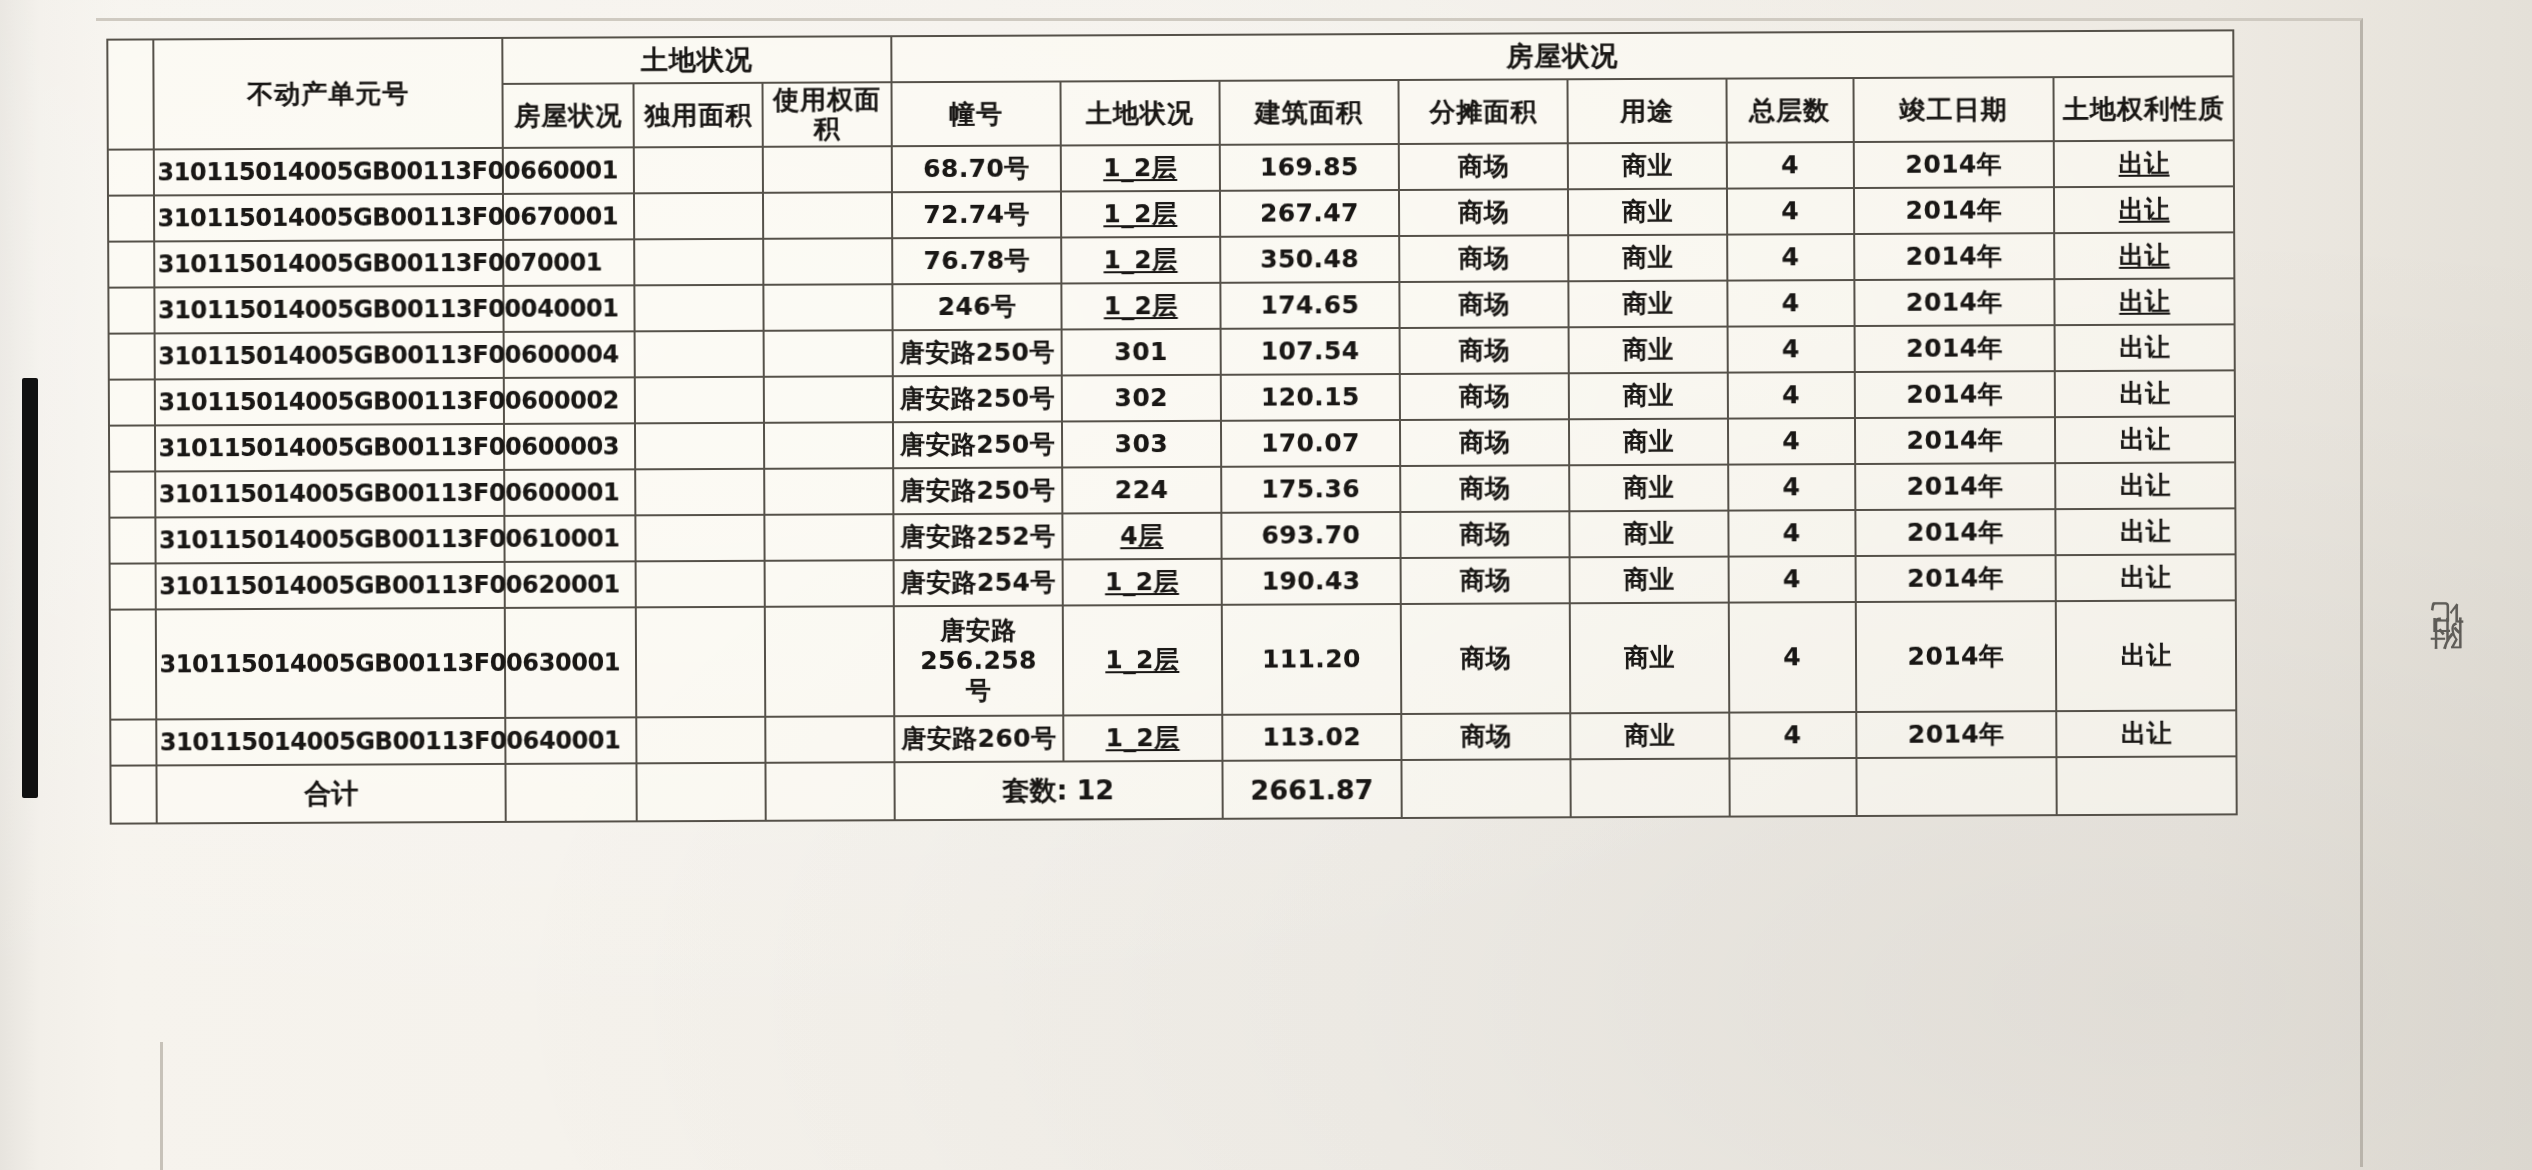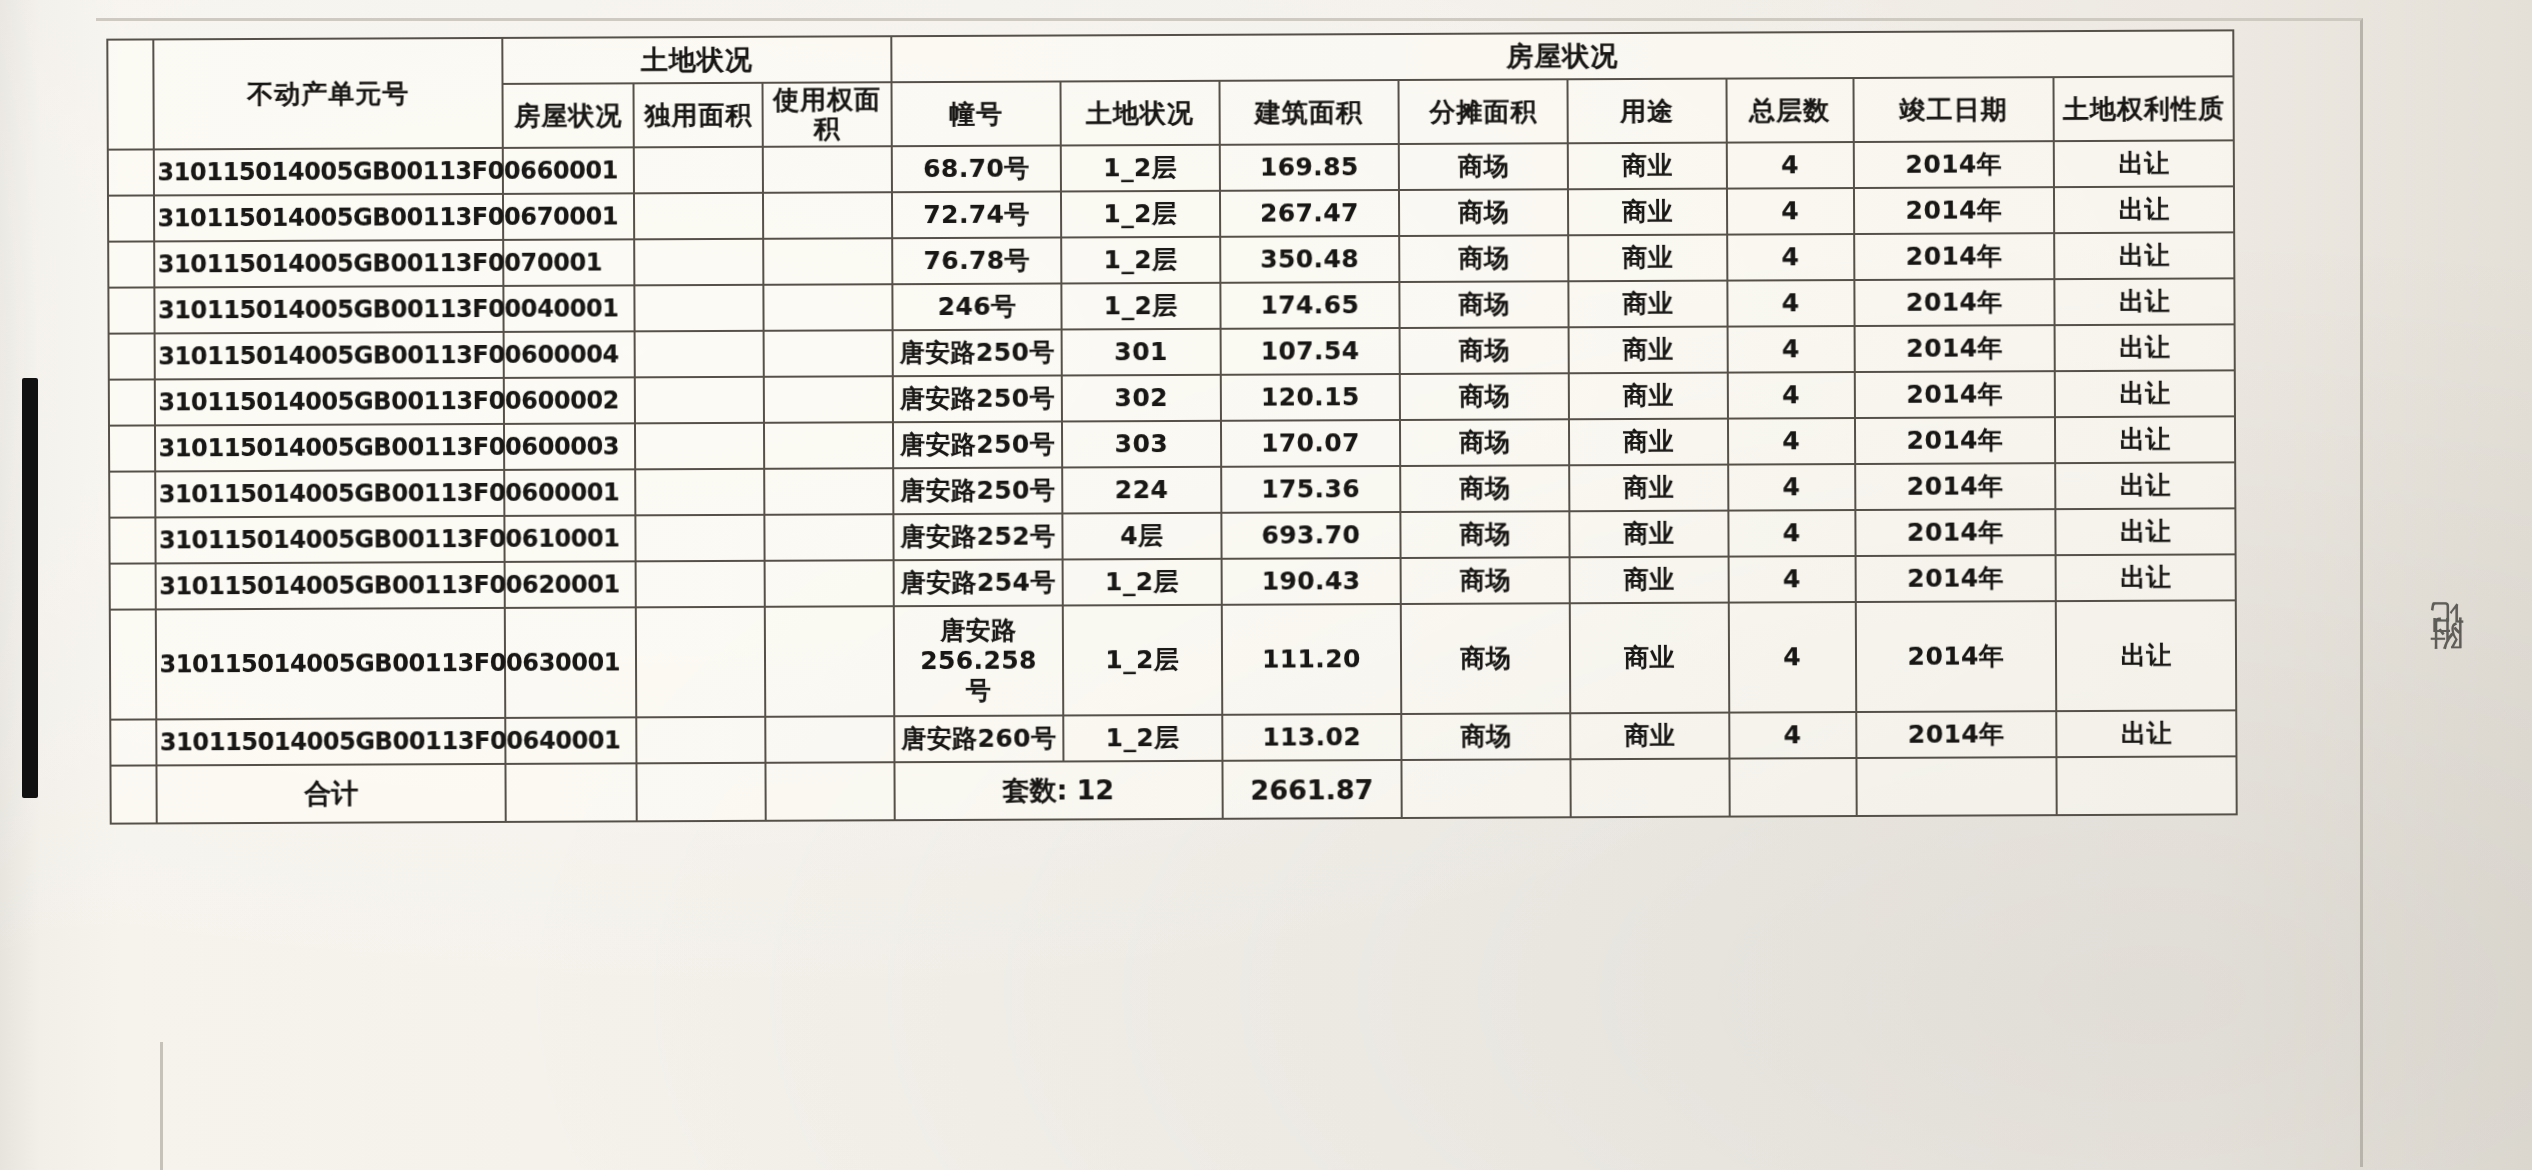--- a/index.html
+++ b/index.html
@@ -122,21 +122,21 @@
     letter-spacing: .4px;
   }
   td.unit {
     font-size: 24px;
     letter-spacing: -0.4px;
     white-space: nowrap;
     font-family: "DejaVu Sans", "Liberation Sans", sans-serif;
   }
   td.three-line { height: 104px; }
   td.blank { background: transparent; }
-  .u { text-underline-offset: 3px; }
+  .u { text-decoration: underline; text-underline-offset: 3px; }
 
   tfoot td {
     font-size: 27px;
     height: 52px;
   }
 
   
   .table-wrap, .side-text {
     filter: blur(0.35px) contrast(1.05);
     text-shadow: 0 0 1px rgba(0,0,0,0.25);

